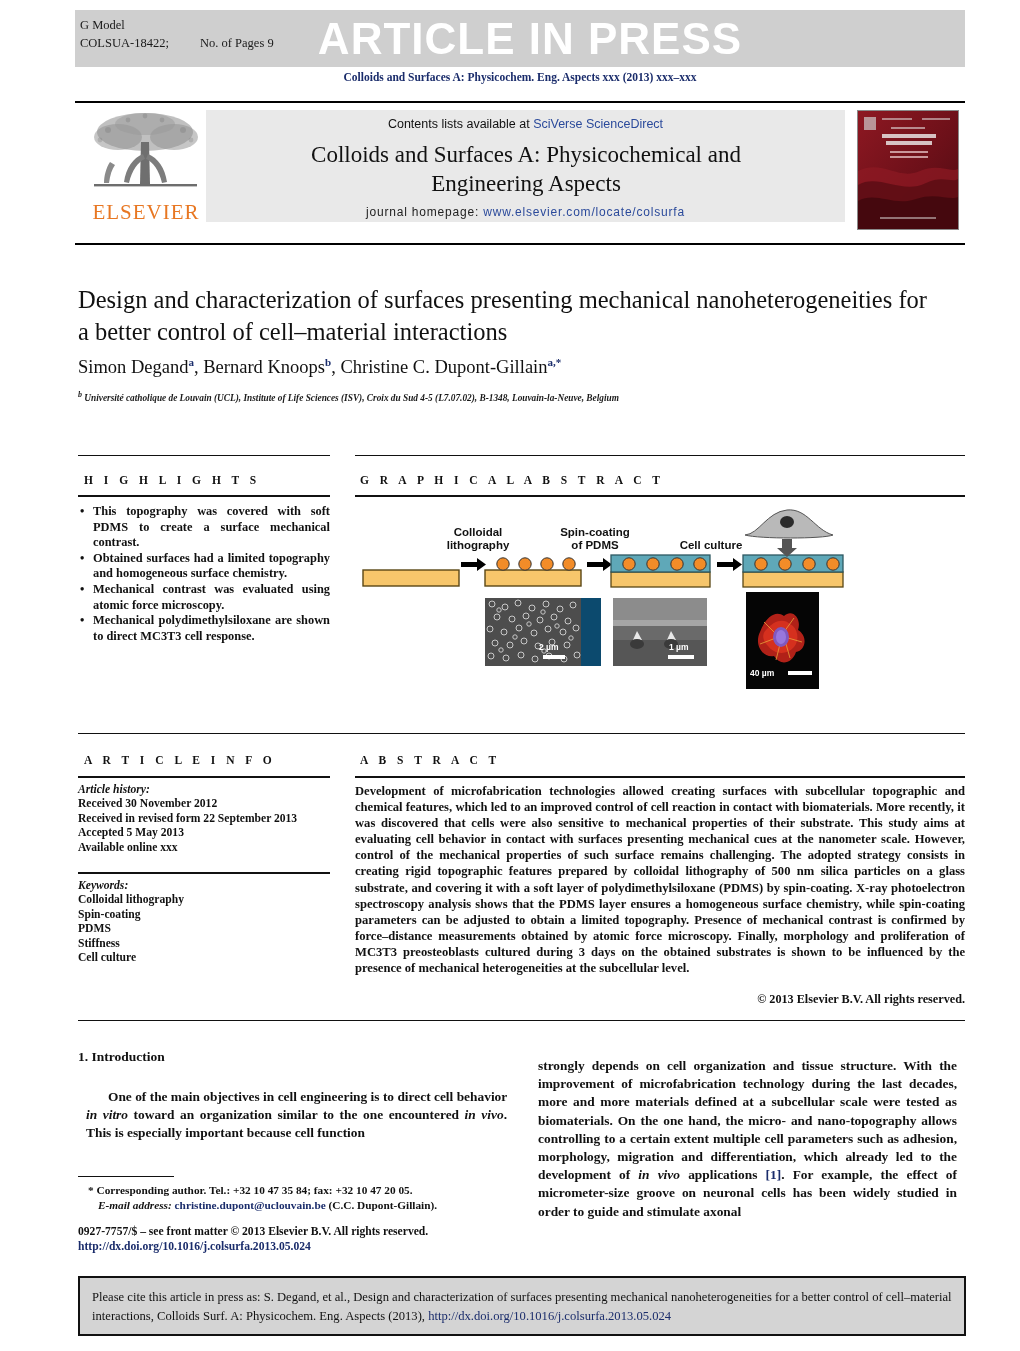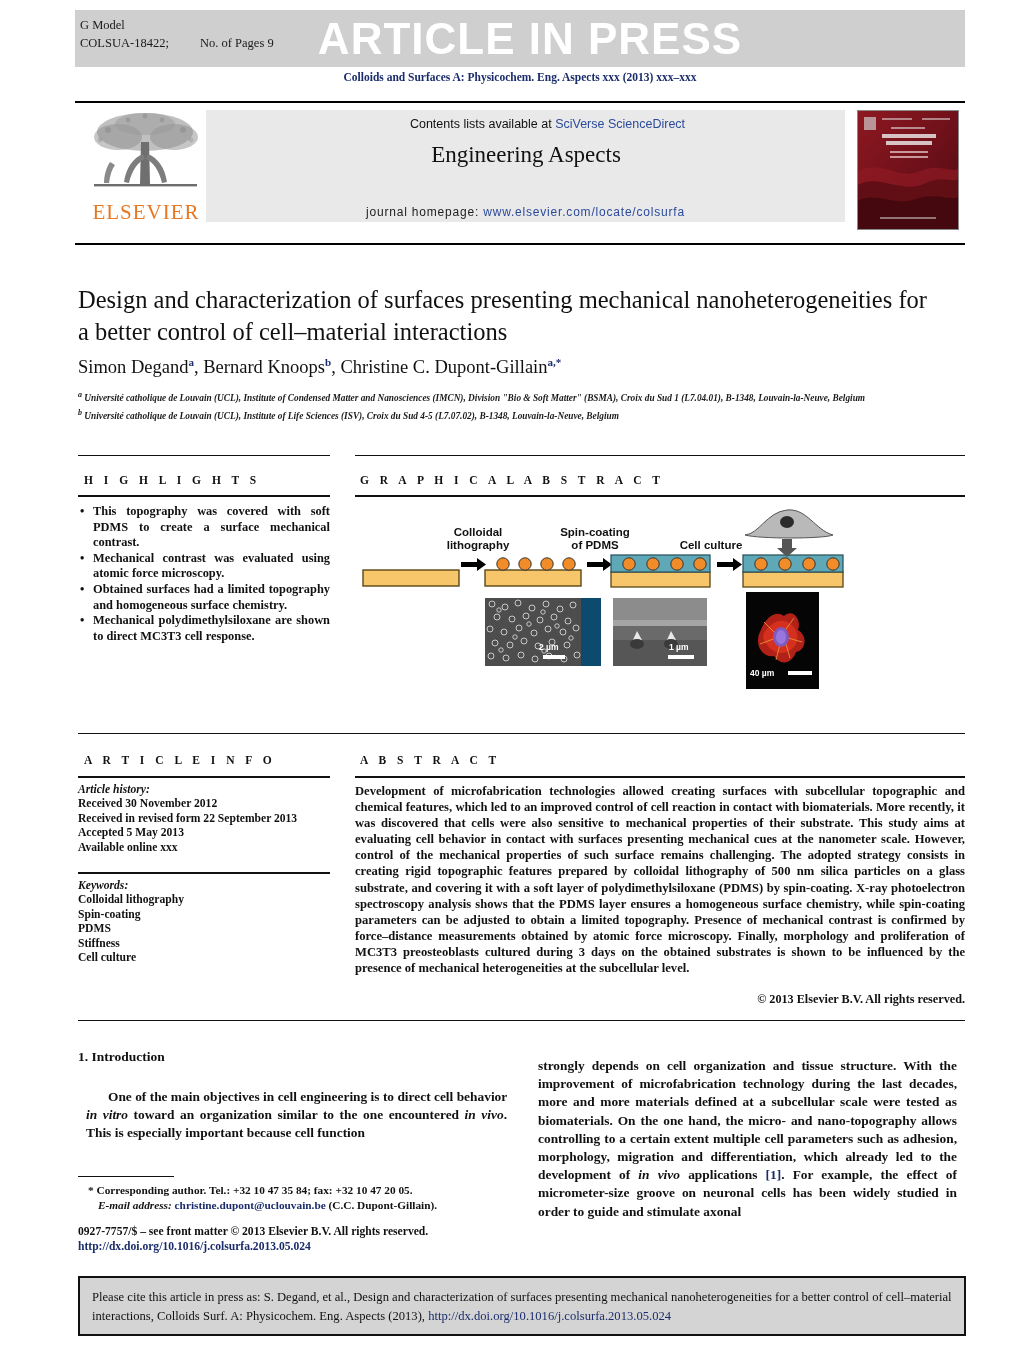--- a/index.html
+++ b/index.html
@@ -24,21 +24,21 @@
        font-family:"Liberation Serif",serif;font-weight:bold;font-size:11.5px;color:#1a2c6b;}
 
   
   .headrule{position:absolute;left:75px;top:101px;width:890px;height:2px;background:#000;}
   .elsevier-logo{position:absolute;left:88px;top:110px;width:115px;height:115px;}
   .tree{position:absolute;left:0;top:0;width:115px;height:88px;overflow:hidden;}
   .elsword{position:absolute;left:2px;top:90px;width:112px;text-align:center;
       font-family:"Liberation Serif",serif;font-size:21px;letter-spacing:1px;color:#E87722;}
   .graybox{position:absolute;left:206px;top:110px;width:639px;height:112px;background:#e9e9e9;}
   .contentsline{position:absolute;left:206px;top:117px;width:639px;text-align:center;
-      font-family:"Liberation Sans",sans-serif;font-size:12.5px;color:#111;padding-left:22px;}
+      font-family:"Liberation Sans",sans-serif;font-size:12.5px;color:#111;}
   .contentsline a{color:#2b4a9b;text-decoration:none;}
   .jtitle{position:absolute;left:226px;top:140px;width:600px;text-align:center;
       font-family:"Liberation Serif",serif;font-size:23px;line-height:29px;color:#111;}
   .homepage{position:absolute;left:206px;top:205px;width:639px;text-align:center;
       font-family:"Liberation Sans",sans-serif;font-size:12px;letter-spacing:.8px;color:#222;}
   .homepage .url{color:#2b4a9b;}
   .cover{position:absolute;left:857px;top:110px;width:100px;height:118px;border:1px solid #8a8a8a;overflow:hidden;background:#7d1420;}
   .headrule2{position:absolute;left:75px;top:243px;width:890px;height:2px;background:#000;}
 
   
@@ -163,20 +163,21 @@
       </svg>
     </div>
     <div class="elsword">ELSEVIER</div>
   </div>
 
   <div class="graybox"></div>
   <div class="contentsline">
     <span>Contents lists available at </span><a href="#">SciVerse ScienceDirect</a>
   </div>
   <div class="jtitle">
+    <div>Colloids and Surfaces A: Physicochemical and</div>
     <div>Engineering Aspects</div>
   </div>
   <div class="homepage">
     <span>journal homepage: </span><span class="url">www.elsevier.com/locate/colsurfa</span>
   </div>
 
   <div class="cover">
     <svg width="100" height="118" viewBox="0 0 100 118">
       <defs>
         <linearGradient id="cg" x1="0" y1="0" x2="1" y2="1">
@@ -198,34 +199,33 @@
       <rect x="32" y="40" width="38" height="2" fill="#e0b9bc" opacity=".8"></rect>
       <rect x="32" y="45" width="38" height="2" fill="#e0b9bc" opacity=".8"></rect>
       <rect x="22" y="106" width="56" height="2" fill="#c8bcbc" opacity=".6"></rect>
     </svg>
   </div>
   <div class="headrule2"></div>
 
   <div class="arttitle">Design and characterization of surfaces presenting mechanical nanoheterogeneities for a better control of cell–material interactions</div>
   <div class="authors">Simon Degand<sup>a</sup>, Bernard Knoops<sup>b</sup>, Christine C. Dupont-Gillain<sup>a,*</sup></div>
   <div class="affil">
-    <div><sup>a</sup> <span>Université catholique de Louvain (UCL), Institute of Condensed Matter and Nanosciences (IMCN), Division "Bio &amp; Soft Matter" (BSMA), Croix du Sud 1 (L7.04.01), B-1348, Louvain-la-Neuve, Belgium</span></div>
     <div><sup>b</sup> <span>Université catholique de Louvain (UCL), Institute of Life Sciences (ISV), Croix du Sud 4-5 (L7.07.02), B-1348, Louvain-la-Neuve, Belgium</span></div>
   </div>
 
   <div class="colrule-left"></div>
   <div class="ga-rule-top"></div>
 
   <div class="sec-head hl-head">H I G H L I G H T S</div>
   <div class="hl-rule"></div>
   <div class="hl-list">
     <ul>
       <li>This topography was covered with soft PDMS to create a surface mechanical contrast.</li>
+      <li>Obtained surfaces had a limited topography and homogeneous surface chemistry.</li>
       <li>Mechanical contrast was evaluated using atomic force microscopy.</li>
-      <li>Obtained surfaces had a limited topography and homogeneous surface chemistry.</li>
       <li>Mechanical polydimethylsiloxane are shown to direct MC3T3 cell response.</li>
     </ul>
   </div>
 
   <div class="sec-head ga-head">G R A P H I C A L   A B S T R A C T</div>
   <div class="ga-rule"></div>
 
   <div class="ga-art">
 
     <div class="ga-label" style="left:78px;top:26px;width:90px;">

